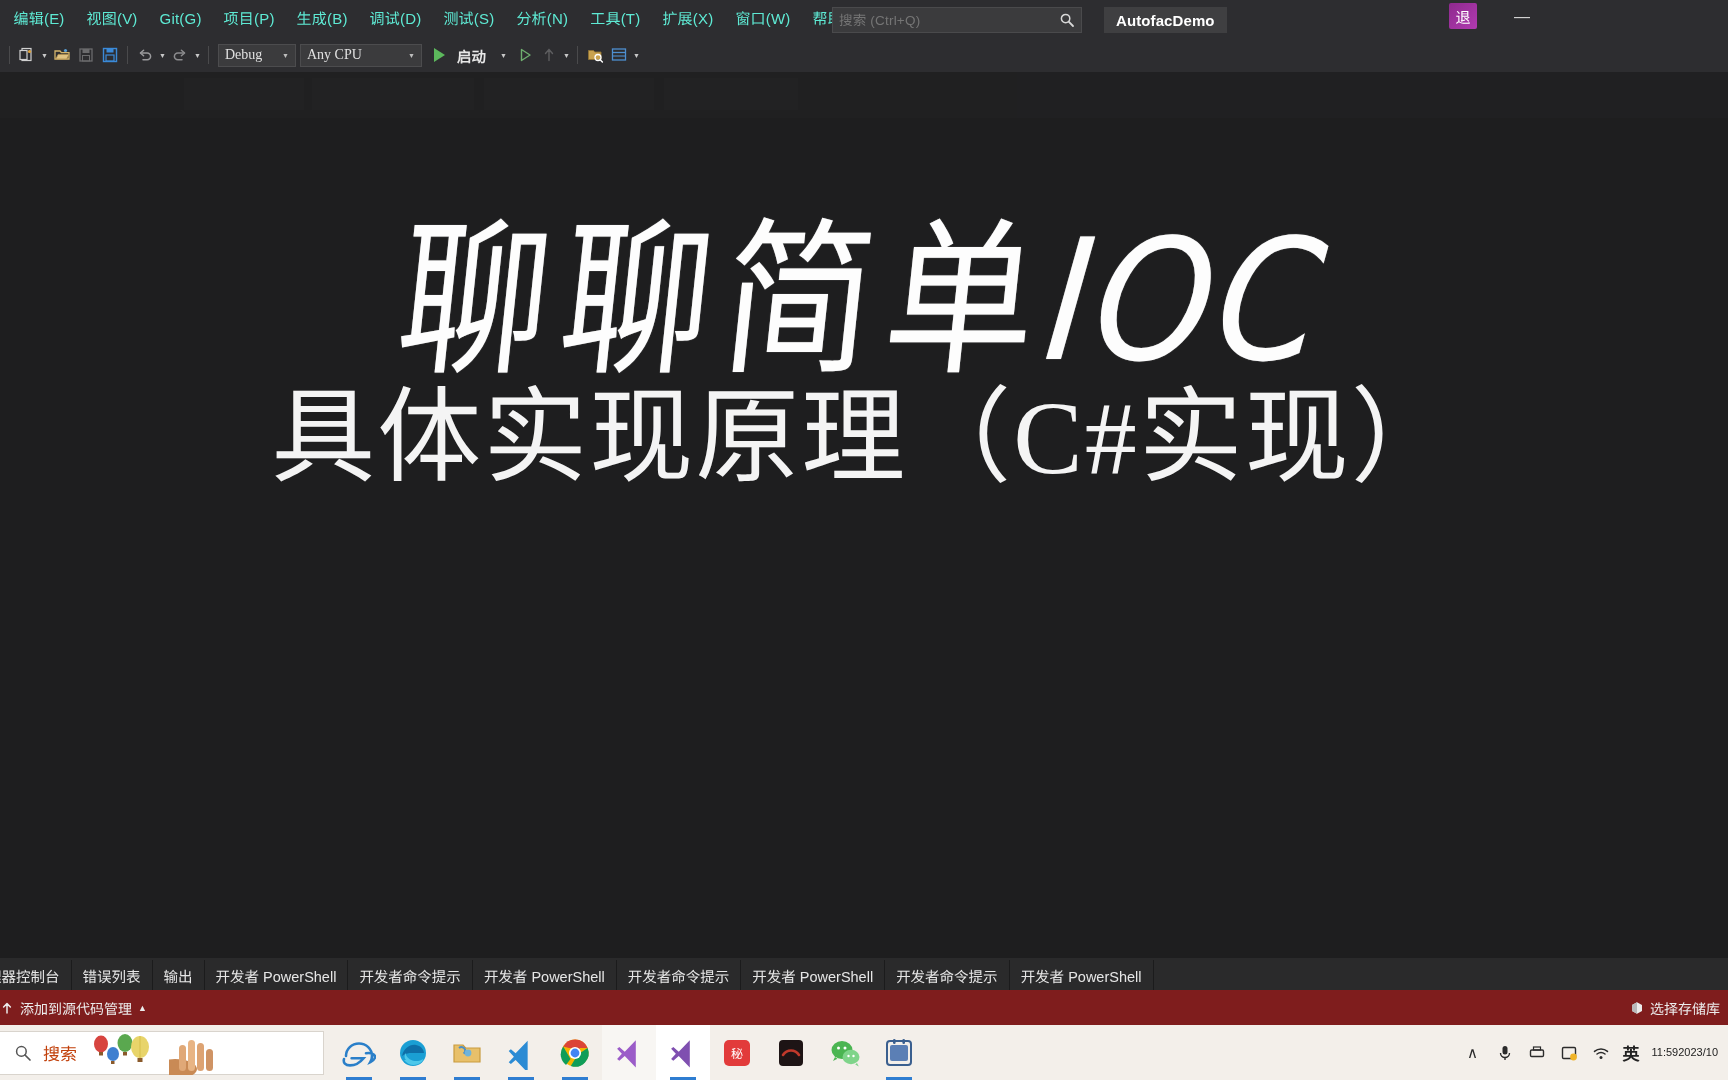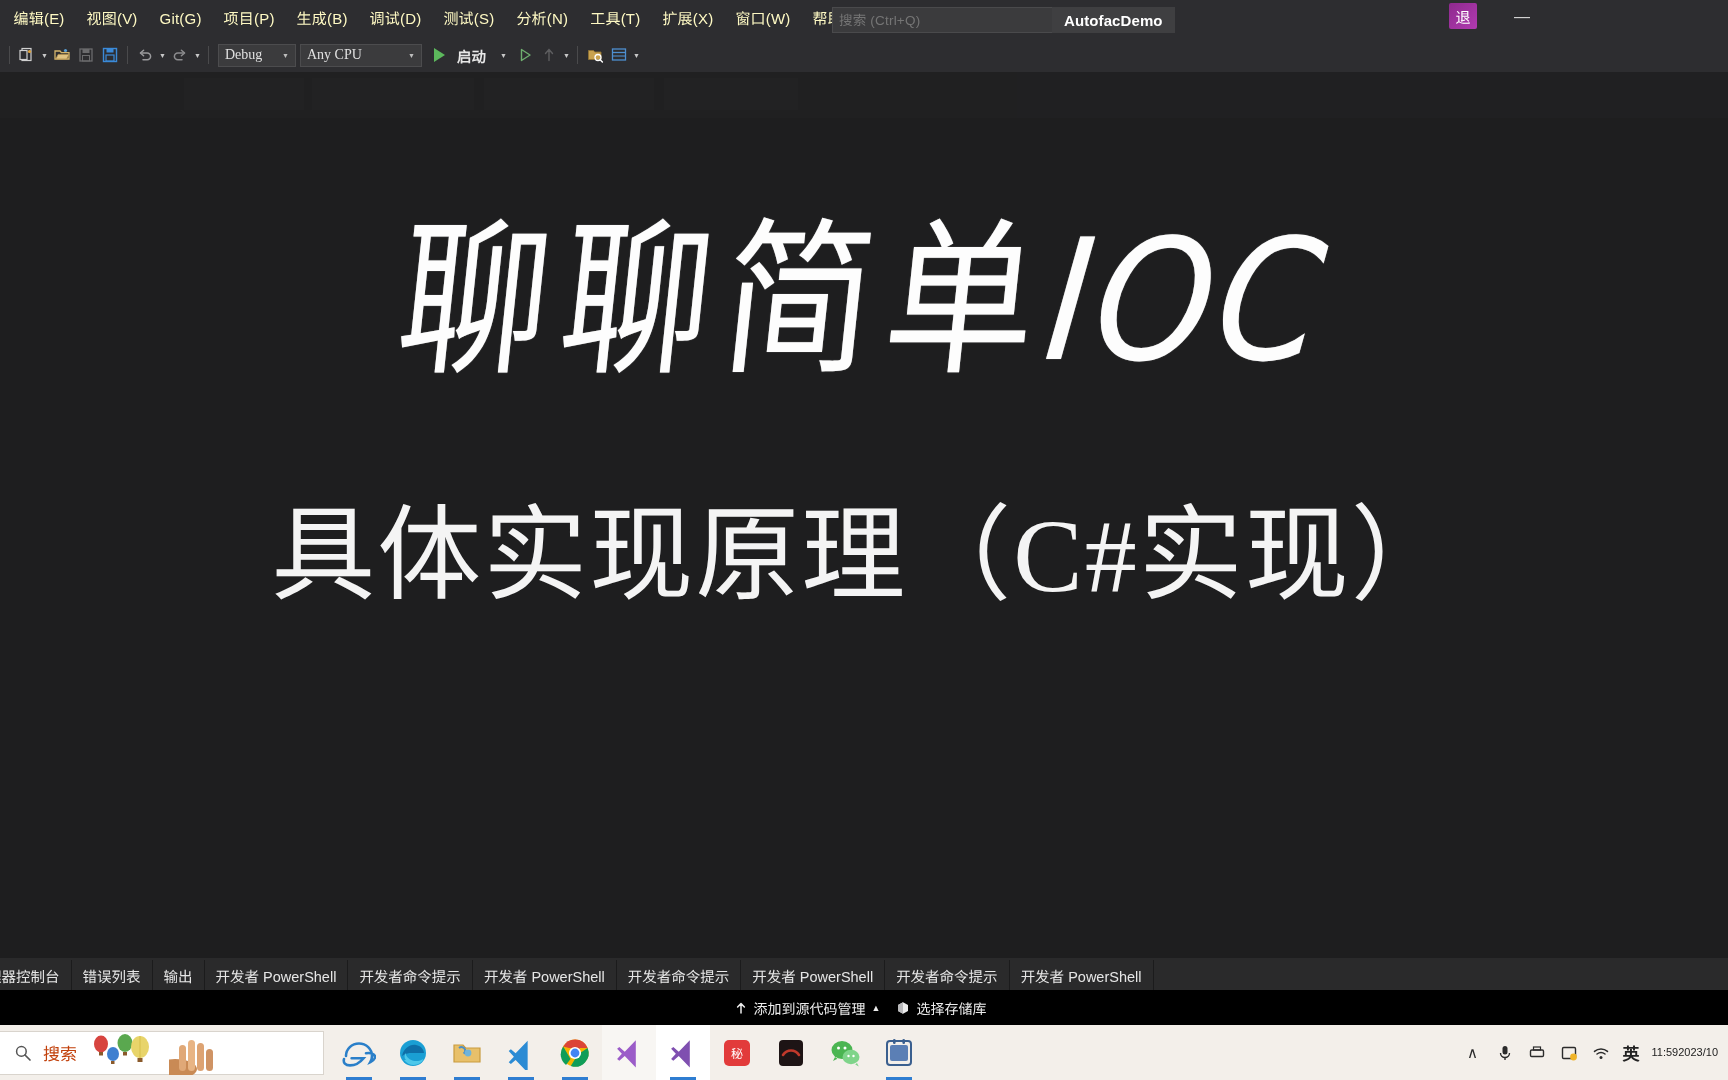--- a/index.html
+++ b/index.html
@@ -12,38 +12,38 @@
   }
   #root { position:relative; width:1728px; height:1080px; background:#1e1e1f; }
 
   
   .menubar {
     position:absolute; left:0; top:0; width:1728px; height:38px;
     background:#2d2d30; display:flex; align-items:center;
   }
   .menu-items { display:flex; align-items:center; height:38px; padding-left:0px; }
   .menu-item {
-    color:#fef9c3; font-size:15px; padding:3px 11px; white-space:nowrap;
+    color:#5eead4; font-size:15px; padding:3px 11px; white-space:nowrap;
     line-height:20px; letter-spacing:.2px;text-align:right;
   }
   .menu-item.clipped { margin-left:-34px; }
 
   .search-wrap {
     position:absolute; left:832px; top:7px; width:250px; height:26px;
     background:#3b3b3d; border:1px solid #4a4a4c; display:flex; align-items:center;
     padding:0 6px;
   }
   .search-input {
     flex:1; background:transparent; border:0; outline:0;
     color:#9a9a9a; font-size:13.5px; font-family:inherit; letter-spacing:.2px;
   }
   .search-icon { width:16px; height:16px; flex:0 0 16px; }
 
   .proj-title {
-    position:absolute; left:1052px; top:7px; height:26px;
+    position:absolute; left:1104px; top:7px; height:26px;
     background:#3f3f41; color:#ffffff; font-size:15px; font-weight:bold;
     display:flex; align-items:center; padding:0 12px; letter-spacing:.1px;
   }
 
   
   .acct-badge {
     position:absolute; left:1449px; top:3px; width:28px; height:26px;
     background:linear-gradient(135deg,#8e2a8e,#b03ab0);
     color:#fff; font-size:15px; display:flex; align-items:center; justify-content:center;
     border-radius:2px;
@@ -107,21 +107,20 @@
     color:#fdfdfd;
     font-family:"DejaVu Sans","Liberation Sans",sans-serif;
     font-size:150px; font-weight:300; line-height:1.05;
     letter-spacing:12px;
     transform:skewX(-6deg) scaleY(1.12);
     text-shadow:0 0 1px rgba(255,255,255,.55);
     white-space:nowrap;
   }
   .slide-title .lat { font-style:italic; letter-spacing:4px; font-weight:300; }
   .slide-sub {
-    margin-top:118px;
     color:#f4f4f4;
     font-family:"Liberation Serif","DejaVu Serif",serif;
     font-size:104px; font-weight:400; line-height:1.1; letter-spacing:2px;
     white-space:nowrap;
   }
 
   
   .tooltabs {
     position:absolute; left:0; top:958px; width:1728px; height:32px;
     background:#2a2a2b; display:flex; align-items:flex-end;
@@ -129,21 +128,21 @@
   .tooltab {
     height:30px; display:flex; align-items:center; padding:0 11px;
     color:#e6e6e6; font-size:14.5px; white-space:nowrap;
     border-right:1px solid #1b1b1c;
   }
   .tooltab.clipped { margin-left:-24px; }
 
   
   .statusbar {
     position:absolute; left:0; top:990px; width:1728px; height:35px;
-    background:#000000; display:flex; align-items:center; justify-content:center;
+    background:#7f1d1d; display:flex; align-items:center; justify-content:space-between;
     padding-right:8px; gap:16px;
   }
   .sb-item { display:flex; align-items:center; gap:6px; color:#ececec; font-size:14px; white-space:nowrap; }
   .sb-icon { width:14px; height:14px; display:flex; align-items:center; justify-content:center; }
 
   
   .taskbar {
     position:absolute; left:0; top:1025px; width:1728px; height:55px;
     background:#f3efea; display:flex; align-items:center;
   }

